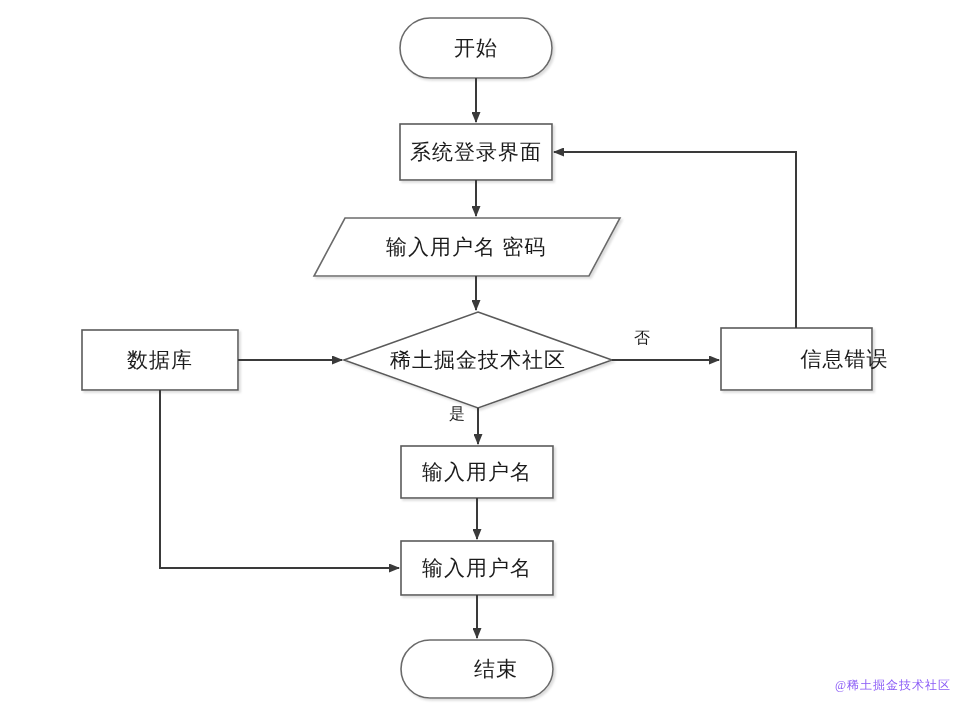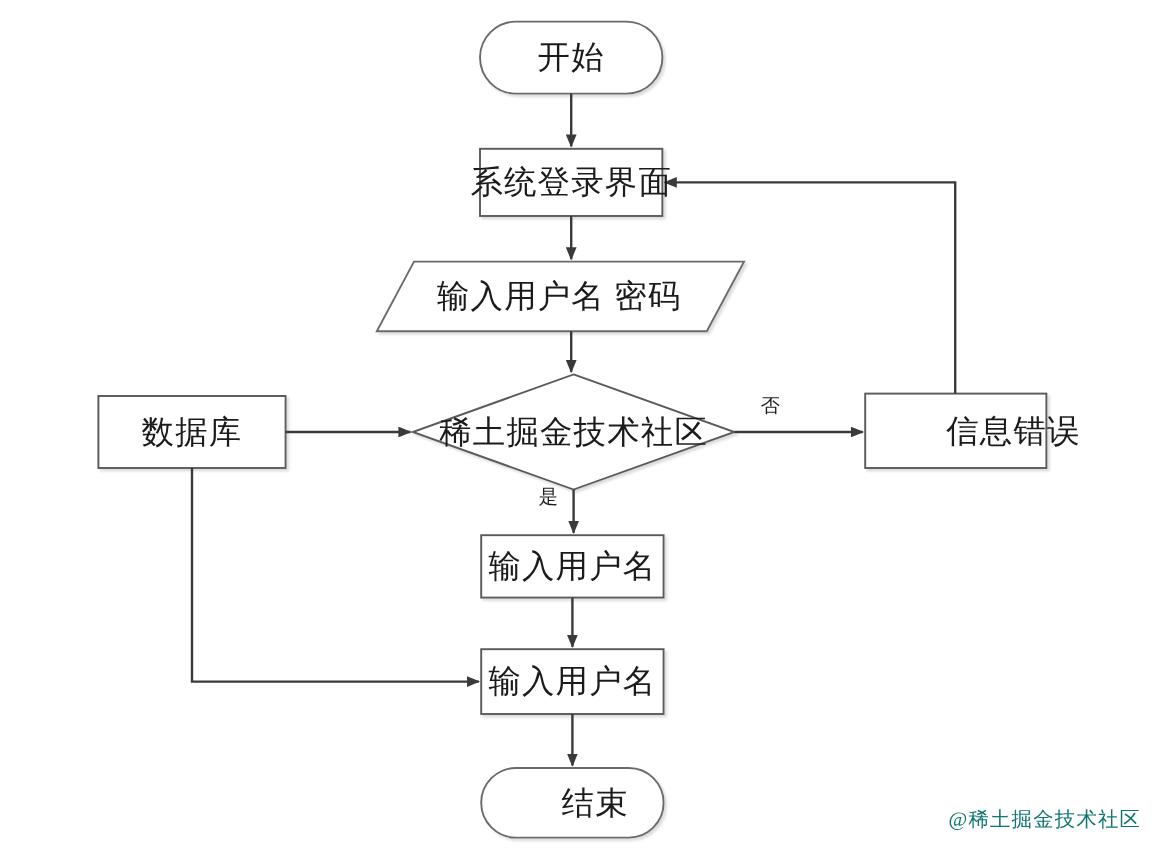--- a/index.html
+++ b/index.html
@@ -24,40 +24,40 @@
     top: 0;
     width: 967px;
     height: 708px;
   }
   .node-label {
     position: absolute;
     display: flex;
     align-items: center;
     justify-content: center;
     color: #1b1b1b;
-    font-size: 27px;
+    font-size: 21px;
     font-family: "Liberation Serif", "DejaVu Serif", serif;
     letter-spacing: 1px;
     white-space: nowrap;
     pointer-events: none;
   }
   .edge-label {
     position: absolute;
     color: #1b1b1b;
     font-size: 16px;
     font-family: "Liberation Serif", "DejaVu Serif", serif;
     white-space: nowrap;
     pointer-events: none;
   }
   .watermark {
     position: absolute;
     right: 16px;
     bottom: 14px;
-    color: #0f766e;
-    font-size: 17px;
+    color: #8b5cf6;
+    font-size: 12px;
     font-family: "Liberation Serif", "DejaVu Serif", serif;
     letter-spacing: 1px;
     white-space: nowrap;
     user-select: none;
   }
 </style>
 </head>
 <body>
 
 <div id="canvas">

